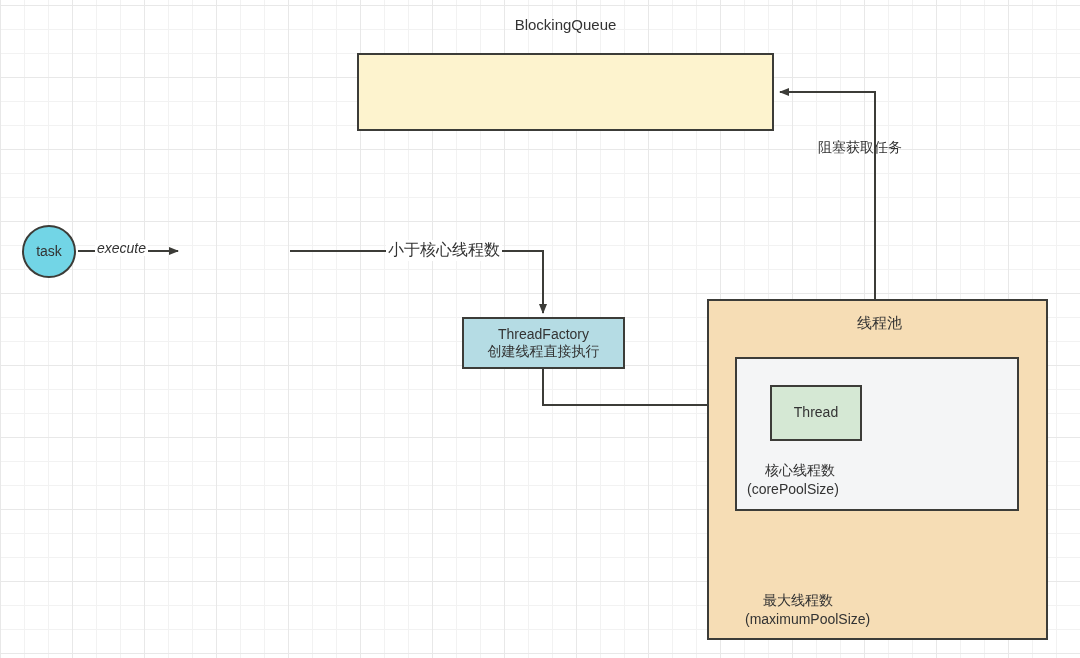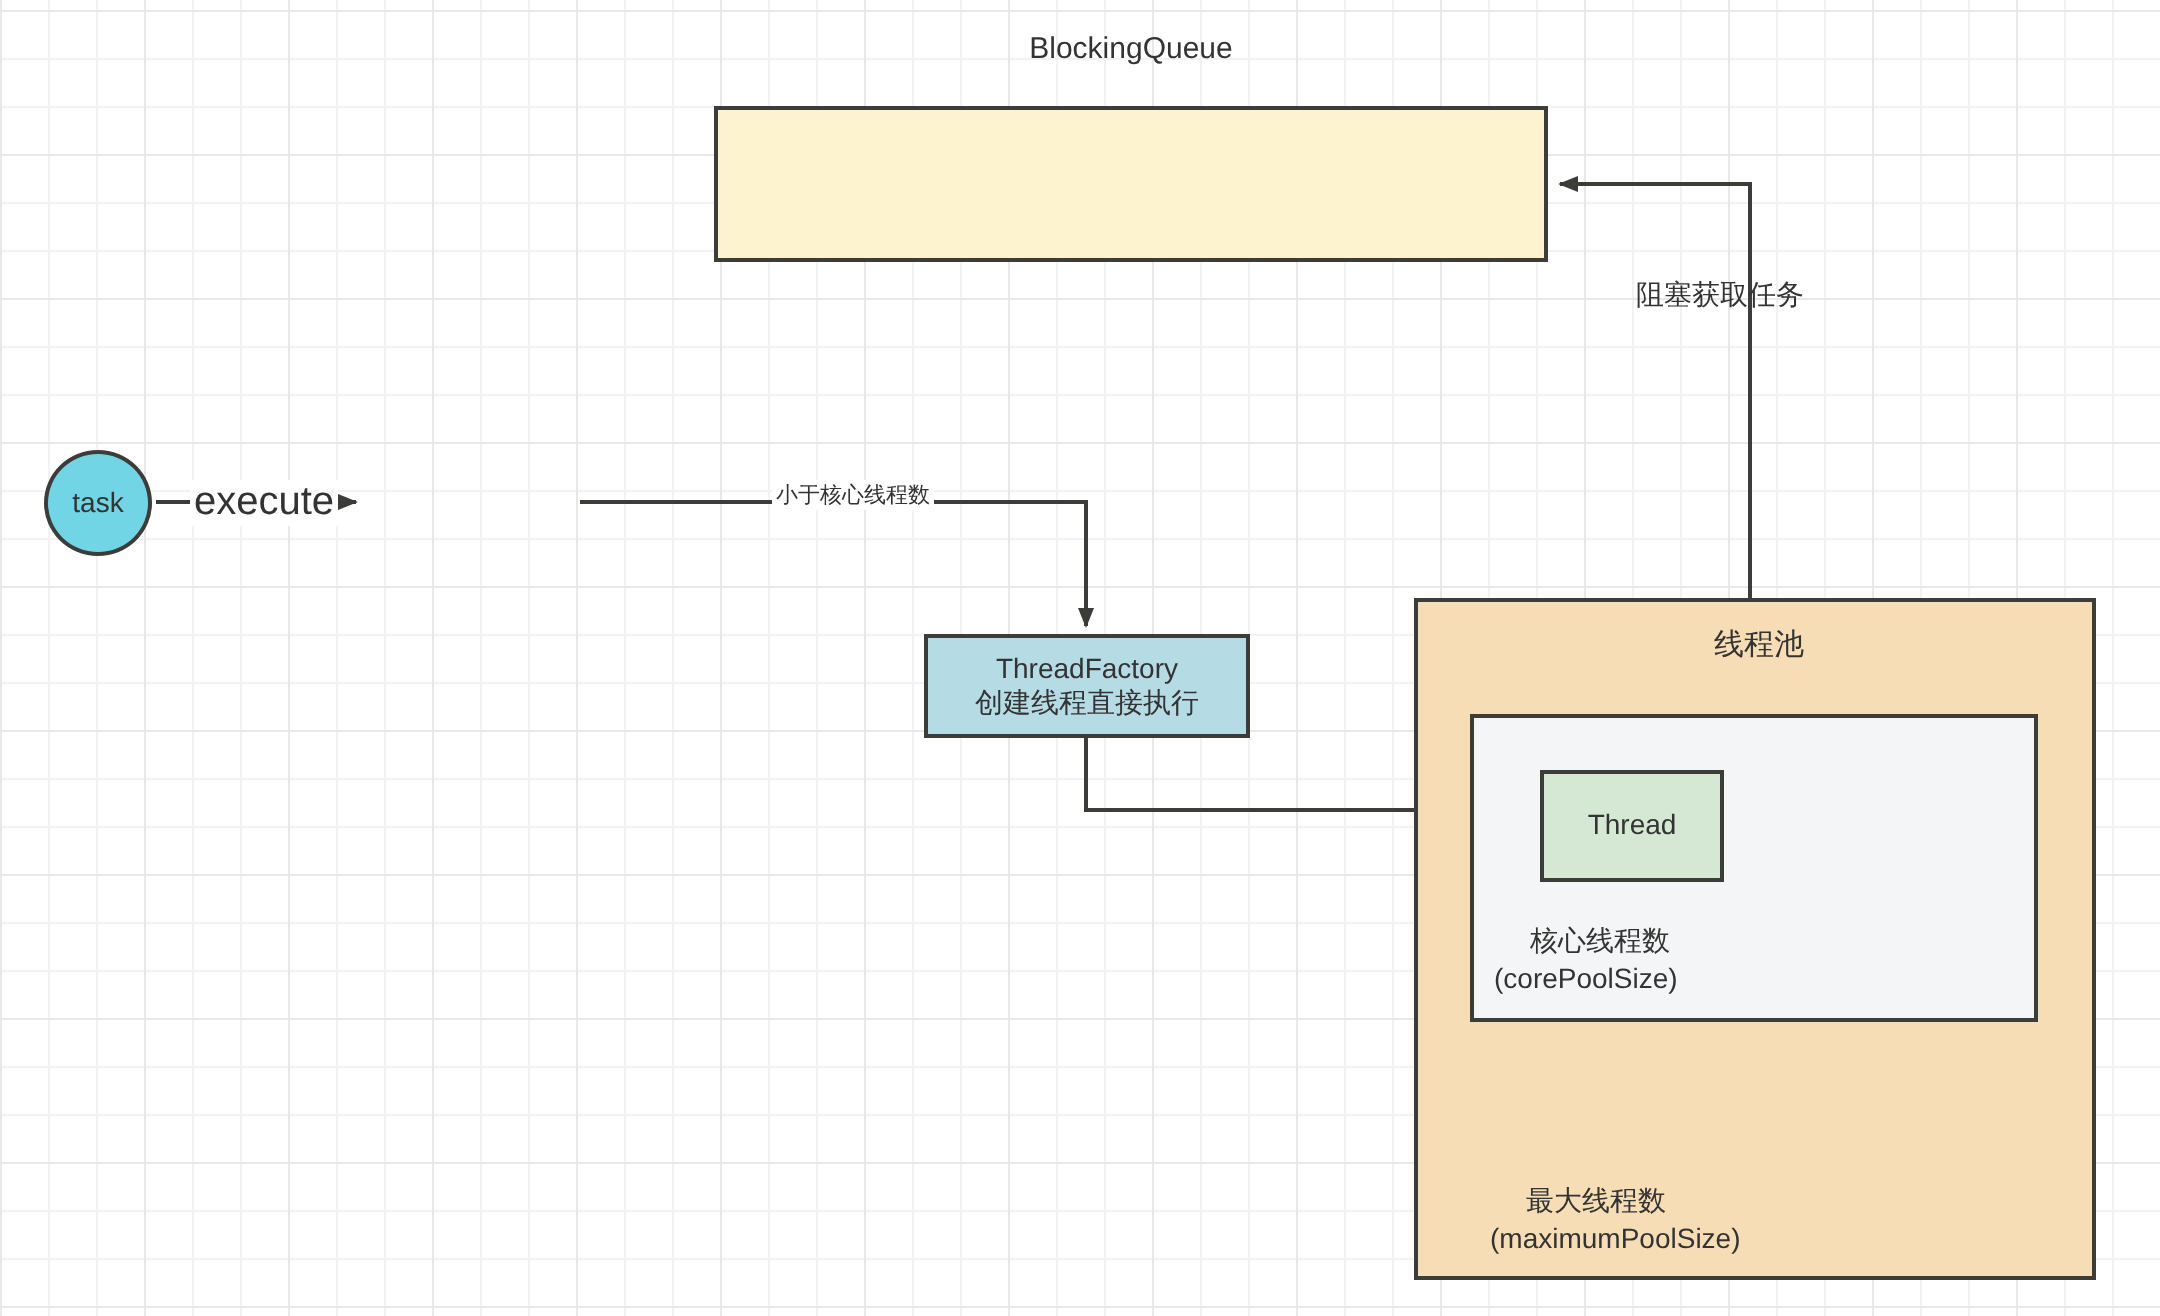--- a/index.html
+++ b/index.html
@@ -167,26 +167,27 @@
     color: #333333;
     line-height: 1.35;
   }
   #maxpool-label .l1 { display: block; padding-left: 18px; }
   #maxpool-label .l2 { display: block; }
 
   
   #label-execute {
     left: 95px;
     top: 240px;
-    font-size: 20px;
+    font-size: 14px;
+    font-style: italic;
   }
   #label-less-than-core {
     left: 386px;
     top: 240px;
-    font-size: 11px;
+    font-size: 16px;
   }
   #label-blocking-get {
     left: 818px;
     top: 139px;
     font-size: 14px;
   }
 </style>
 </head>
 <body>
 

